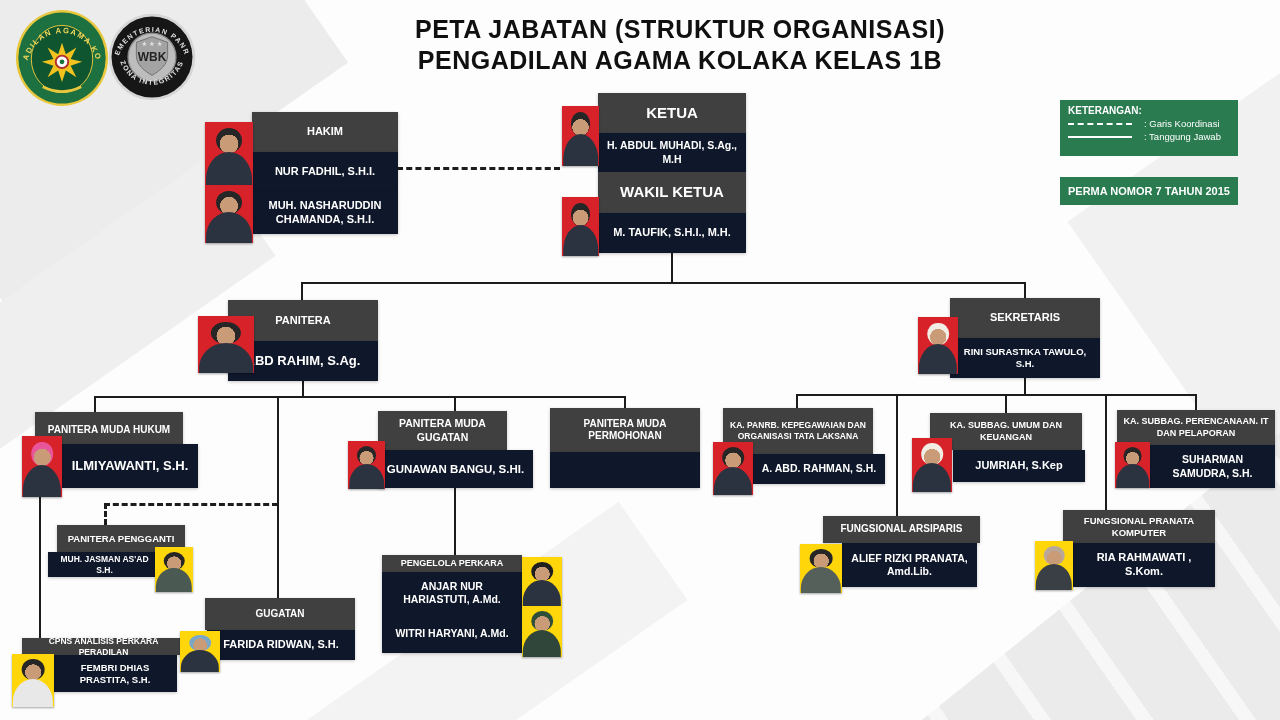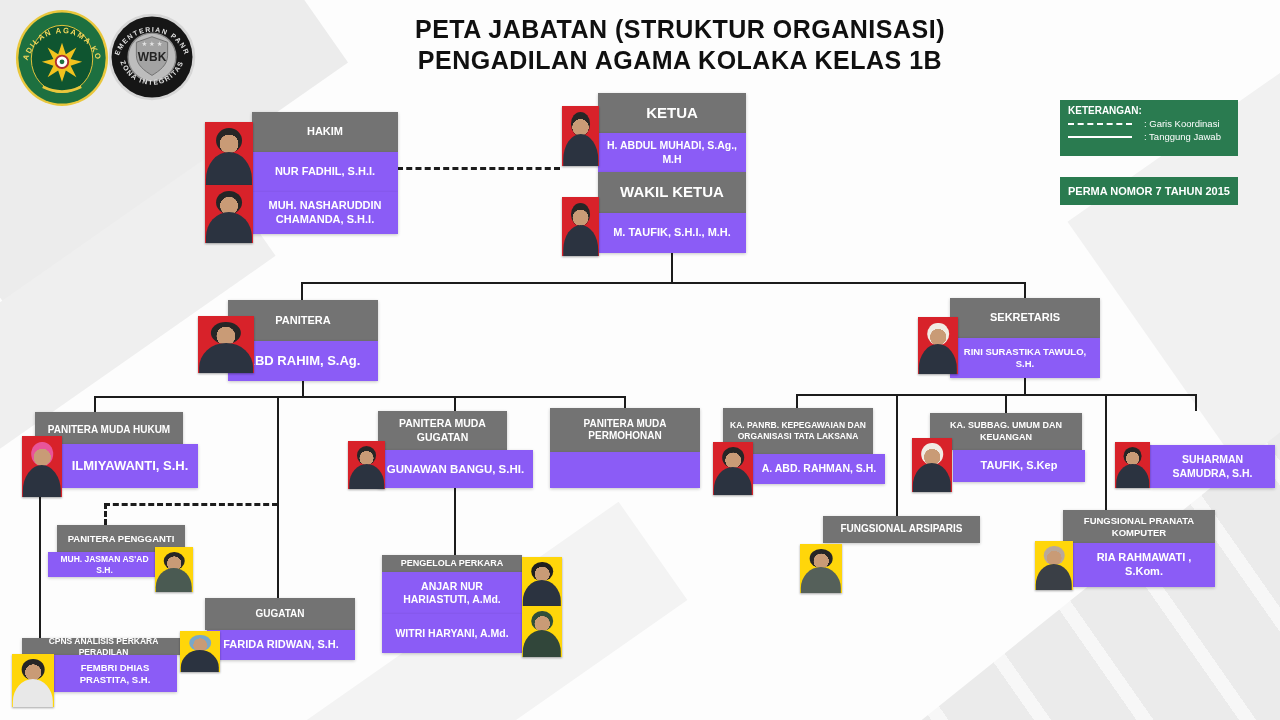--- a/index.html
+++ b/index.html
@@ -24,22 +24,22 @@
   .lg-row{display:flex;align-items:center;gap:12px;font-size:9.5px;margin-top:2px;white-space:nowrap;}
   .samp{display:inline-block;width:64px;height:0;}
   .samp.dash{border-top:2px dashed #fff;}
   .samp.solid{border-top:2px solid #fff;}
   .perma{position:absolute;left:1060px;top:177px;width:178px;height:28px;background:#2a7b50;color:#fff;
          z-index:3;display:flex;align-items:center;justify-content:center;font-weight:bold;font-size:11px;}
   
   .gbox,.obox{position:absolute;z-index:2;color:#fff;font-weight:bold;display:flex;align-items:center;
          justify-content:center;text-align:center;line-height:1.25;padding:2px 5px;box-sizing:border-box;
          box-shadow:0 1px 3px rgba(0,0,0,.22);}
-  .gbox{background:#737373;}
-  .obox{background:#8b5cf6;}
+  .gbox{background:#404040;}
+  .obox{background:#0f172a;}
   
   .photo{position:absolute;z-index:3;overflow:hidden;box-shadow:0 1px 2px rgba(0,0,0,.35);}
   .p-red{background:#d8222a;}
   .p-yel{background:#ffd60a;}
   .photo i{display:block;position:absolute;}
   .photo .head{left:50%;top:10%;width:54%;height:40%;transform:translateX(-50%);border-radius:50%;
         background:radial-gradient(circle at 50% 64%, #c99b76 0 45%, var(--hc,#262626) 46%);}
   .photo .torso{left:50%;top:47%;width:96%;height:60%;transform:translateX(-50%);
         border-radius:50% 50% 0 0/72% 72% 0 0;background:var(--tc,#2b3340);}
   
@@ -190,26 +190,27 @@
   <div class="obox" style="left:550px;top:452px;width:150px;height:36px;font-size:11px"></div>
 
   <div class="gbox" style="left:723px;top:408px;width:150px;height:46px;font-size:8.5px">KA. PANRB. KEPEGAWAIAN DAN ORGANISASI TATA LAKSANA</div>
   <div class="obox" style="left:753px;top:454px;width:132px;height:30px;font-size:10.5px">A. ABD. RAHMAN, S.H.</div>
   <div class="photo p-red" style="left:713px;top:442px;width:40px;height:53px">
       <i class="head"></i>
       <i class="torso"></i>
     </div>
 
   <div class="gbox" style="left:930px;top:413px;width:152px;height:37px;font-size:9px">KA. SUBBAG. UMUM DAN KEUANGAN</div>
-  <div class="obox" style="left:953px;top:450px;width:132px;height:32px;font-size:11px">TAUFIK, S.Kep</div>
+  <div class="obox" style="left:953px;top:450px;width:132px;height:32px;font-size:11px">JUMRIAH, S.Kep</div>
   <div class="photo p-red" style="left:912px;top:438px;width:40px;height:54px;--hc:#f1ece4">
       <i class="head"></i>
       <i class="torso"></i>
     </div>
 
+  <div class="gbox" style="left:1117px;top:410px;width:158px;height:35px;font-size:9px">KA. SUBBAG. PERENCANAAN. IT DAN PELAPORAN</div>
   <div class="obox" style="left:1150px;top:445px;width:125px;height:43px;font-size:10.5px">SUHARMAN SAMUDRA, S.H.</div>
   <div class="photo p-red" style="left:1115px;top:442px;width:35px;height:46px">
       <i class="head"></i>
       <i class="torso"></i>
     </div>
 
   <div class="gbox" style="left:57px;top:525px;width:128px;height:27px;font-size:9.5px">PANITERA PENGGANTI</div>
   <div class="obox" style="left:48px;top:552px;width:113px;height:25px;font-size:8.5px">MUH. JASMAN AS'AD S.H.</div>
   <div class="photo p-yel" style="left:155px;top:547px;width:38px;height:45px;--tc:#4a5a52">
       <i class="head"></i>
@@ -236,20 +237,21 @@
     </div>
 
   <div class="gbox" style="left:22px;top:638px;width:163px;height:17px;font-size:8.5px">CPNS ANALISIS PERKARA PERADILAN</div>
   <div class="obox" style="left:53px;top:655px;width:124px;height:37px;font-size:9.5px">FEMBRI DHIAS PRASTITA, S.H.</div>
   <div class="photo p-yel" style="left:12px;top:654px;width:42px;height:53px;--tc:#e8e8e8">
       <i class="head"></i>
       <i class="torso"></i>
     </div>
 
   <div class="gbox" style="left:823px;top:516px;width:157px;height:27px;font-size:10px">FUNGSIONAL ARSIPARIS</div>
+  <div class="obox" style="left:842px;top:543px;width:135px;height:44px;font-size:10.5px">ALIEF RIZKI PRANATA, Amd.Lib.</div>
   <div class="photo p-yel" style="left:800px;top:544px;width:42px;height:49px;--tc:#55605a">
       <i class="head"></i>
       <i class="torso"></i>
     </div>
 
   <div class="gbox" style="left:1063px;top:510px;width:152px;height:33px;font-size:9.5px">FUNGSIONAL PRANATA KOMPUTER</div>
   <div class="obox" style="left:1073px;top:543px;width:142px;height:44px;font-size:11px">RIA RAHMAWATI , S.Kom.</div>
   <div class="photo p-yel" style="left:1035px;top:541px;width:38px;height:49px;--hc:#b9a89a;--tc:#3a3f46">
       <i class="head"></i>
       <i class="torso"></i>

